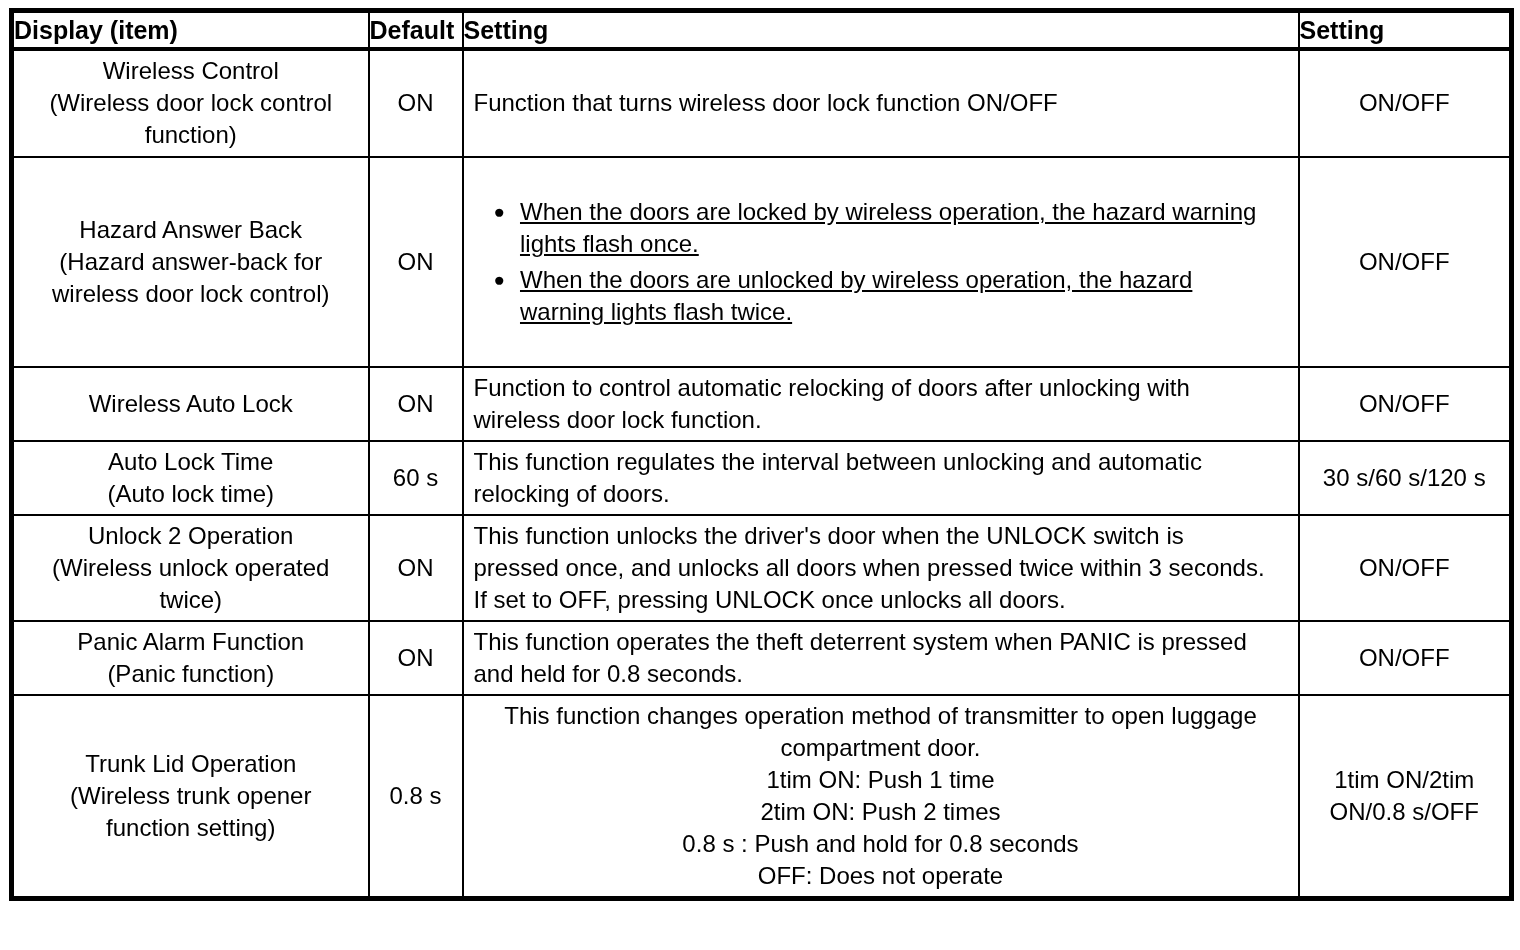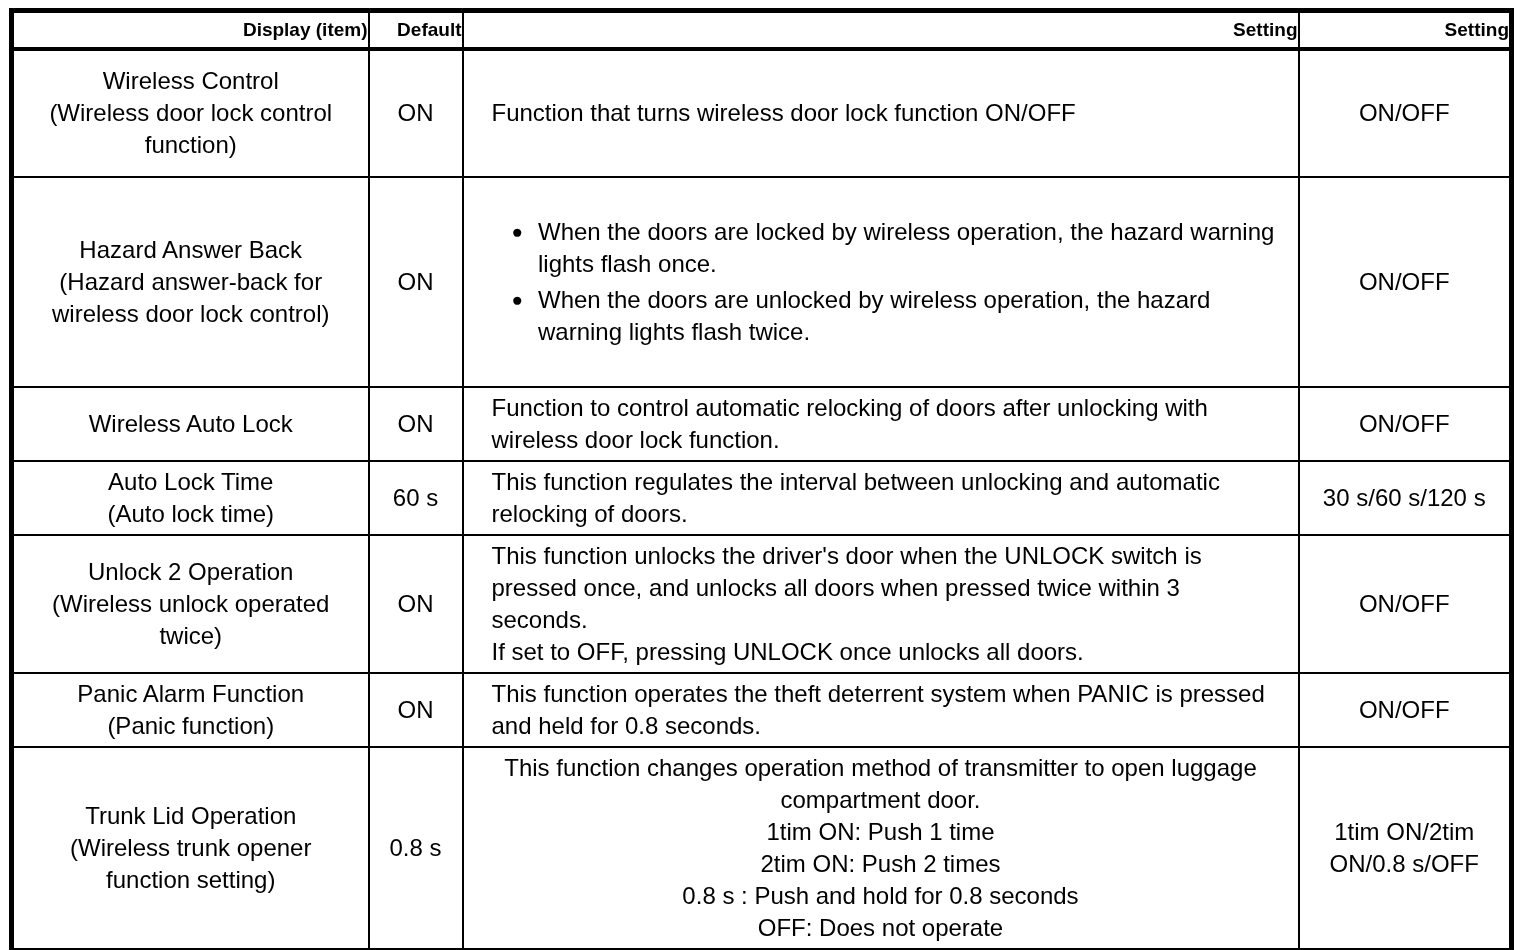--- a/index.html
+++ b/index.html
@@ -30,39 +30,39 @@
     vertical-align: middle;
     font-size: 24px;
     line-height: 32px;
     overflow: hidden;
   }
   table.settings { border: 5px solid #000000; }
   thead th { border-bottom: 4px solid #000000; }
 
   th {
     font-weight: bold;
-    font-size: 19px;
-    text-align: right;
+    font-size: 25px;
+    text-align: left;
     height: 38px;
   }
   td.display-cell, td.default-cell, td.setting-cell {
     text-align: center;
     white-space: pre-line;
     padding: 2px 6px;
   }
   td.function-cell {
     text-align: left;
     white-space: pre-line;
-    padding: 4px 16px 4px 28px;
+    padding: 4px 16px 4px 10px;
   }
   td.function-cell.centered {
     text-align: center;
     padding: 4px 10px;
   }
-  tr.r1 { height: 128px; }
+  tr.r1 { height: 108px; }
   tr.r2 { height: 142px; margin-top: 27px; }
   tr.r3 { height: 64px; }
   tr.r4 { height: 72px; }
   tr.r5 { height: 70px; }
   tr.r6 { height: 102px; }
   tr.r7 { height: 68px; }
   tr.r8 { height: 192px; }
 
   .bullets {
     display: flex;
@@ -76,20 +76,21 @@
     gap: 15px;
   }
   .bullet-glyph {
     font-size: 19px;
     line-height: 32px;
     flex: 0 0 auto;
   }
   .bullet-text {
     white-space: pre-line;
     flex: 1 1 auto;
+    text-decoration: underline;
   }
 </style>
 </head>
 <body>
 
 <div class="page">
   <table class="settings">
     <colgroup>
       <col class="c-display">
         <col class="c-default">

